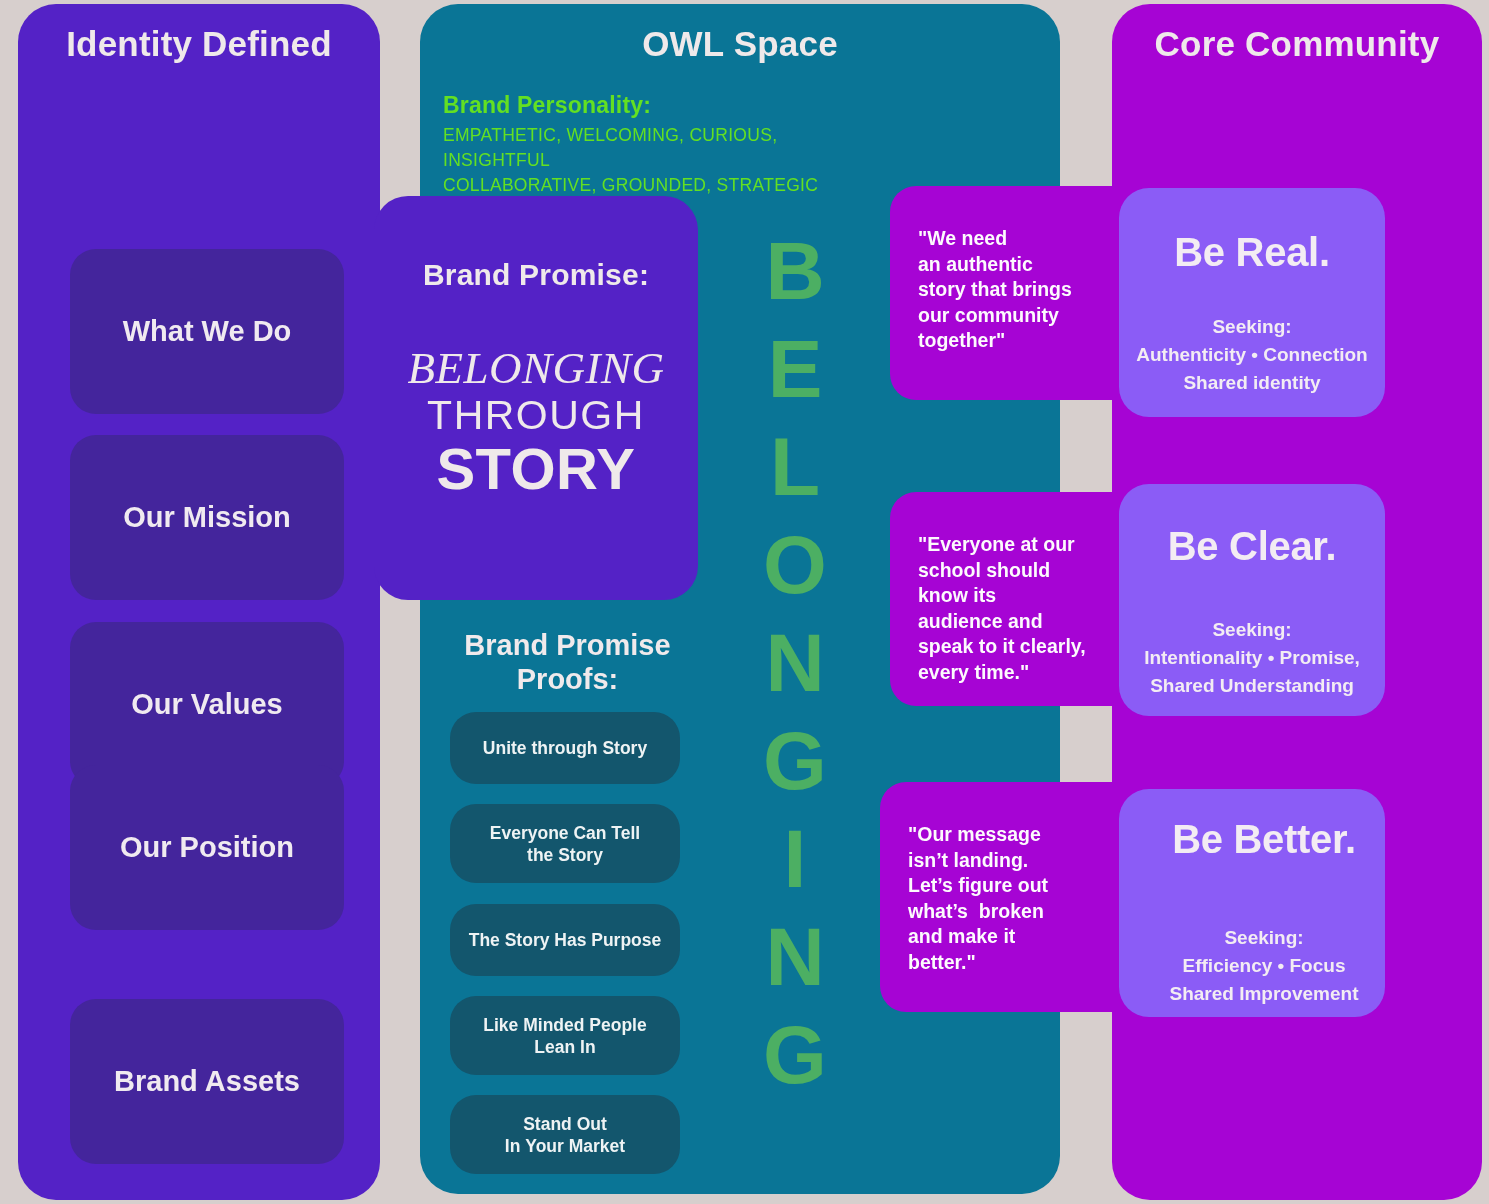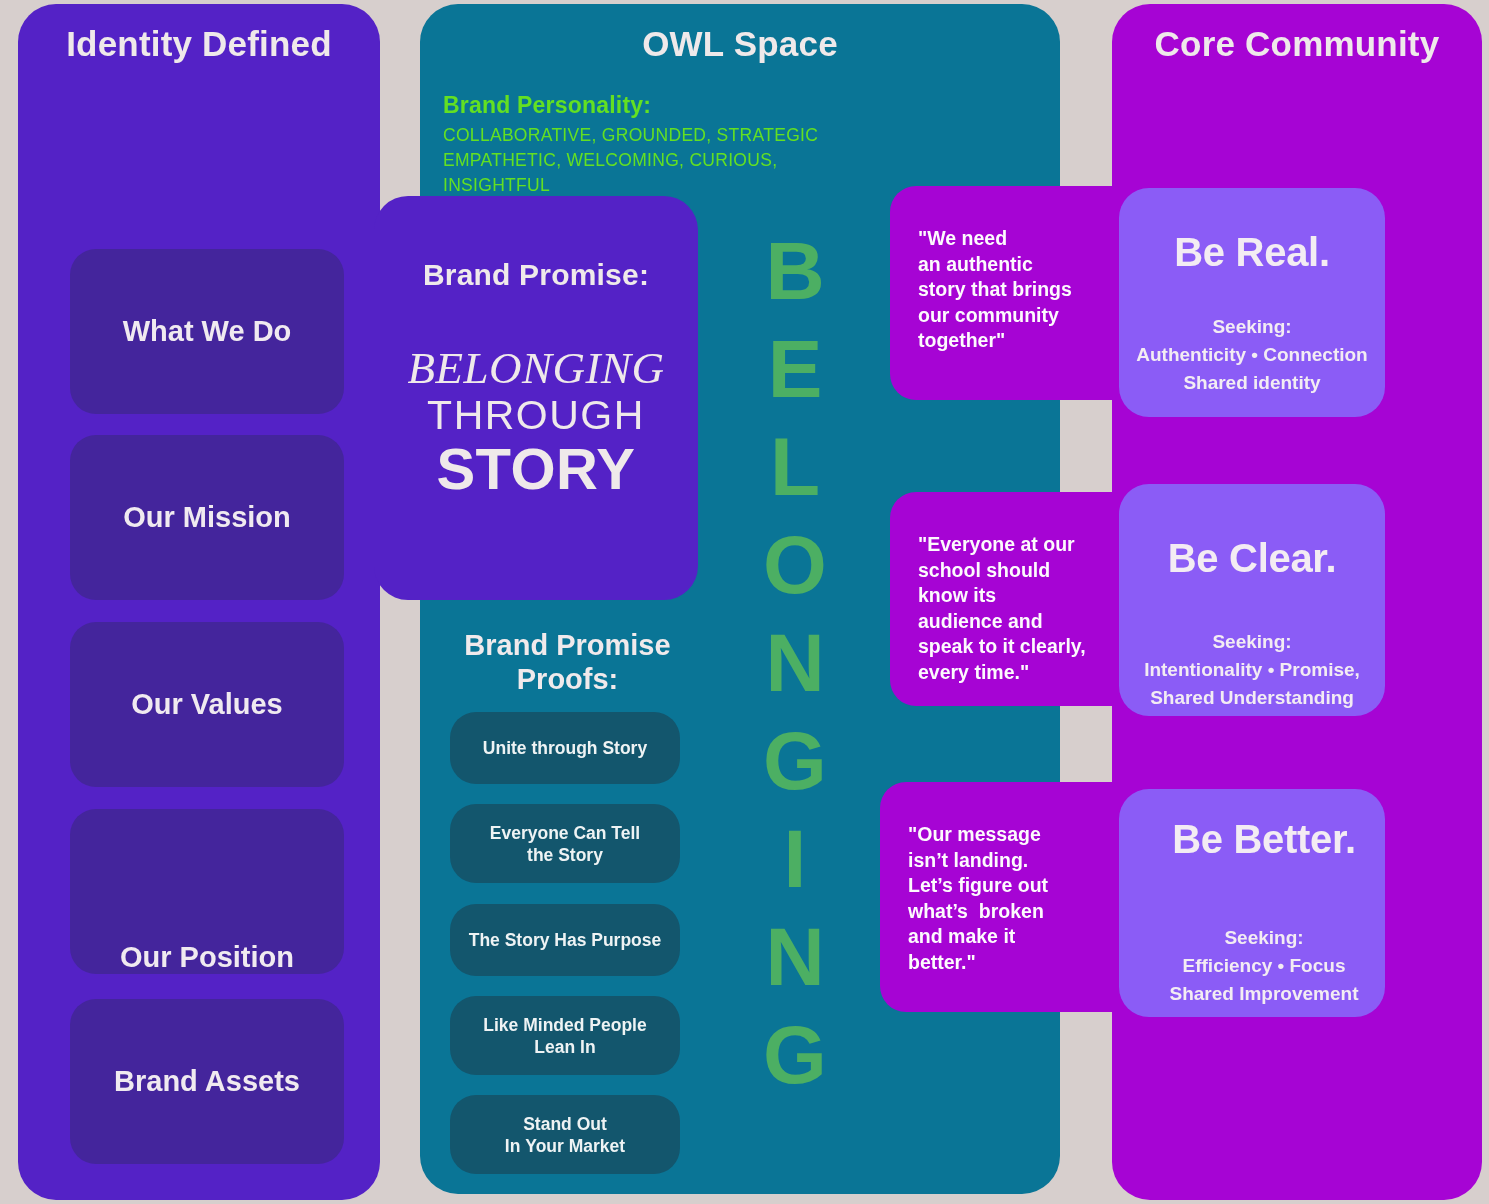--- a/index.html
+++ b/index.html
@@ -39,21 +39,21 @@
   
   .nav-pill{
     position:absolute;left:70px;width:274px;height:165px;
     background:#44259c;border-radius:26px;
     display:flex;align-items:center;justify-content:center;
     color:#f0eaf0;font-size:29px;font-weight:bold;
   }
   #pill-0{top:249px;}
   #pill-1{top:435px;}
   #pill-2{top:622px;}
-  #pill-3{top:809px;align-items:flex-end;}
+  #pill-3{top:765px;}
   #pill-4{top:999px;}
 
   
   #brand-personality{
     position:absolute;left:443px;top:92px;width:440px;
   }
   #brand-personality .bp-title{
     color:#63e022;font-size:23px;font-weight:bold;margin:0 0 4px 0;
     letter-spacing:.2px;
   }
@@ -125,21 +125,21 @@
     background:#8b5cf6;border-radius:30px;
     text-align:center;color:#f3ecf3;box-sizing:border-box;
   }
   #core-0{top:188px;height:229px;}
   #core-1{top:484px;height:232px;}
   #core-2{top:789px;height:228px;padding-left:24px;}
   .core-title{
     font-size:40px;font-weight:bold;letter-spacing:-.3px;
   }
   #core-0 .core-title{margin-top:42px;}
-  #core-1 .core-title{margin-top:52px;}
+  #core-1 .core-title{margin-top:40px;}
   #core-2 .core-title{margin-top:28px;}
   .core-seek{font-size:19px;font-weight:bold;line-height:28px;}
   #core-0 .core-seek{margin-top:38px;}
   #core-1 .core-seek{margin-top:47px;}
   #core-2 .core-seek{margin-top:62px;}
 </style>
 </head>
 <body>
 
 <div class="stage">
@@ -162,22 +162,22 @@
   <div class="nav-pill" id="pill-4">
     <span>Brand Assets</span>
   </div>
 
   <div class="col" id="col-owl">
     <div class="col-title">OWL Space</div>
   </div>
 
   <div id="brand-personality">
     <div class="bp-title">Brand Personality:</div>
+    <div class="bp-line">EMPATHETIC, WELCOMING, CURIOUS,  INSIGHTFUL</div>
     <div class="bp-line">COLLABORATIVE, GROUNDED, STRATEGIC</div>
-    <div class="bp-line">EMPATHETIC, WELCOMING, CURIOUS,  INSIGHTFUL</div>
   </div>
 
   <div id="brand-promise">
     <div id="bp-label">Brand Promise:</div>
     <div id="bp-word1">BELONGING</div>
     <div id="bp-word2">THROUGH</div>
     <div id="bp-word3">STORY</div>
   </div>
 
   <div id="proofs-title">

